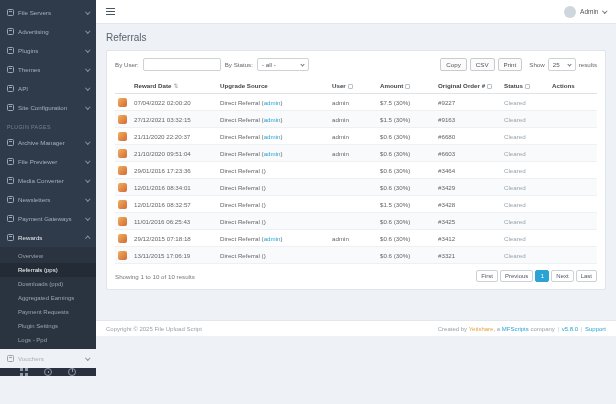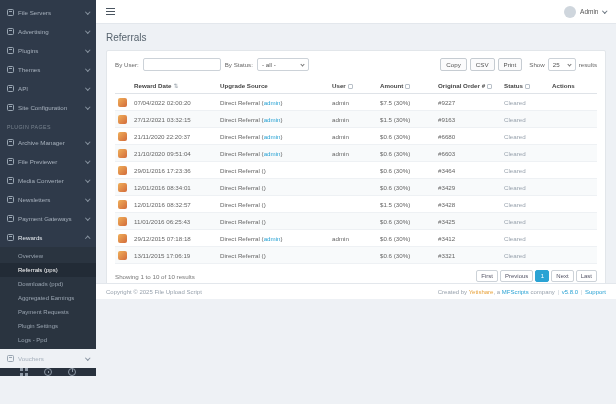--- a/index.html
+++ b/index.html
@@ -1,18 +1,18 @@
 <!DOCTYPE html>
 <html><head>
 <meta charset="utf-8">
 <style>
   *{box-sizing:border-box;margin:0;padding:0}
   html,body{width:616px;height:404px}
   body{font-family:"Liberation Sans",sans-serif;background:#eef1f5;overflow:hidden;font-size:6.5px;color:#555}
-  .app{display:flex;width:616px;height:299px}
+  .app{display:flex;width:616px;height:336px}
 
   
   .sidebar{width:96px;background:#2f3a4a;color:#a6b0bc;display:flex;flex-direction:column;flex-shrink:0;padding-top:3px}
   .side-item{display:flex;align-items:center;gap:4px;padding:0 7px;height:19px;cursor:pointer}
   .side-item .s-label{flex:1;font-size:6.2px;white-space:nowrap;overflow:hidden}
   .side-item.open{color:#e7ecf1}
   .s-icon{width:7px;height:7px;border:1px solid #9aa6b2;border-radius:1.5px;flex-shrink:0;position:relative}
   .s-icon:after{content:"";position:absolute;left:1px;top:1px;right:1px;height:1px;background:#9aa6b2}
   .chev{width:3.5px;height:3.5px;border-right:1px solid #8793a0;border-bottom:1px solid #8793a0;transform:rotate(45deg);margin-top:-2px;flex-shrink:0}
   .chev.up{transform:rotate(-135deg);margin-top:2px}

